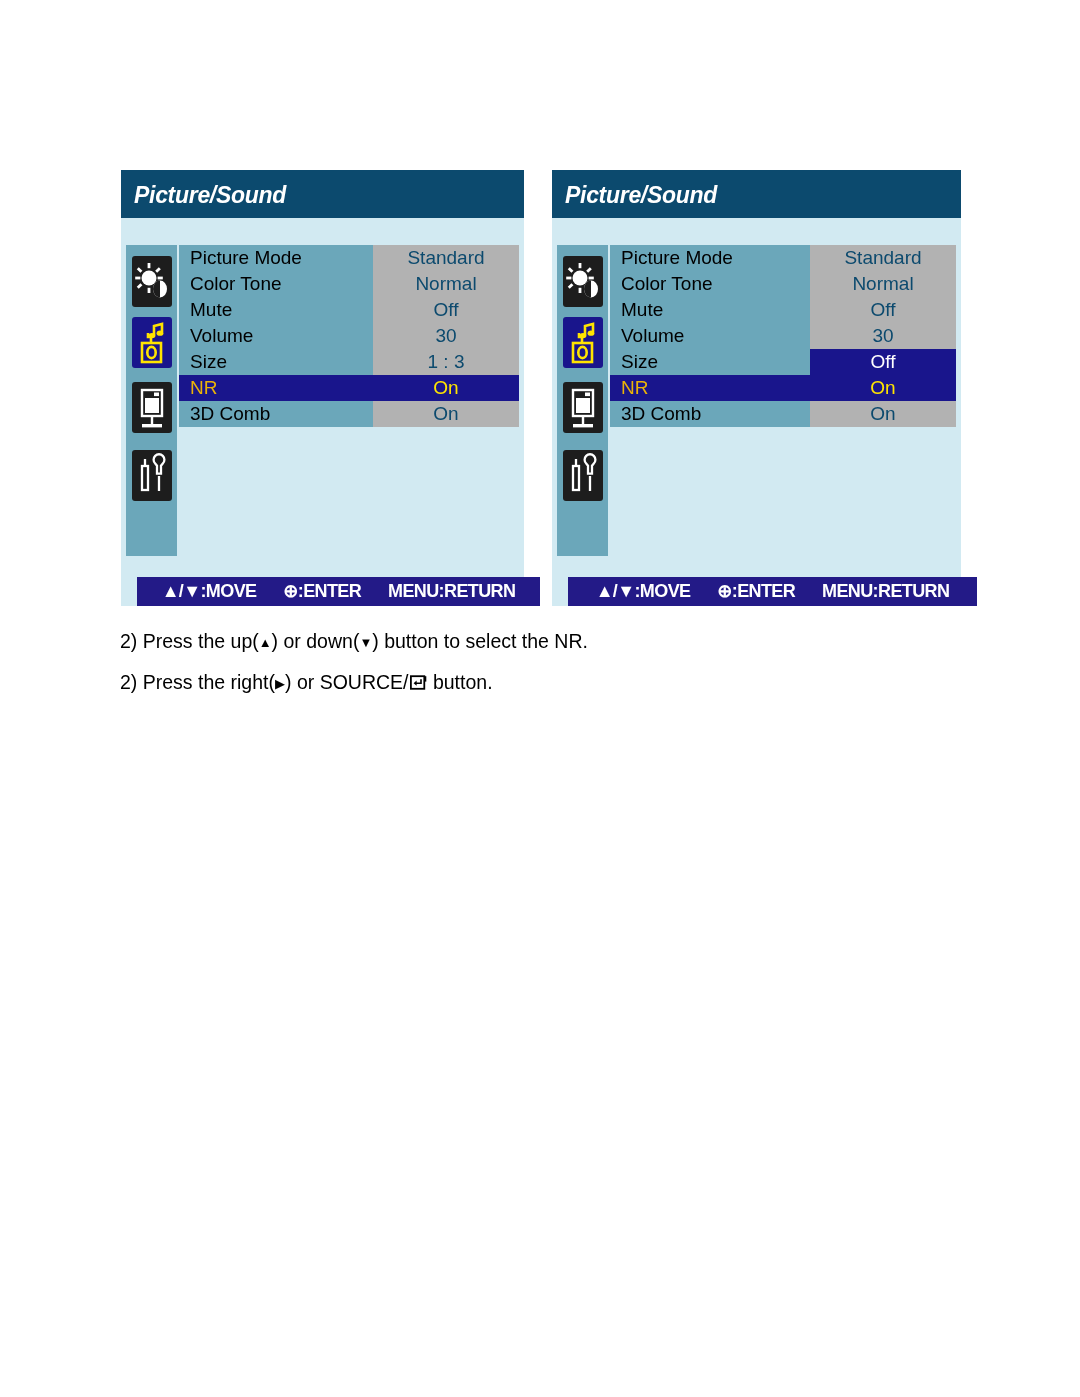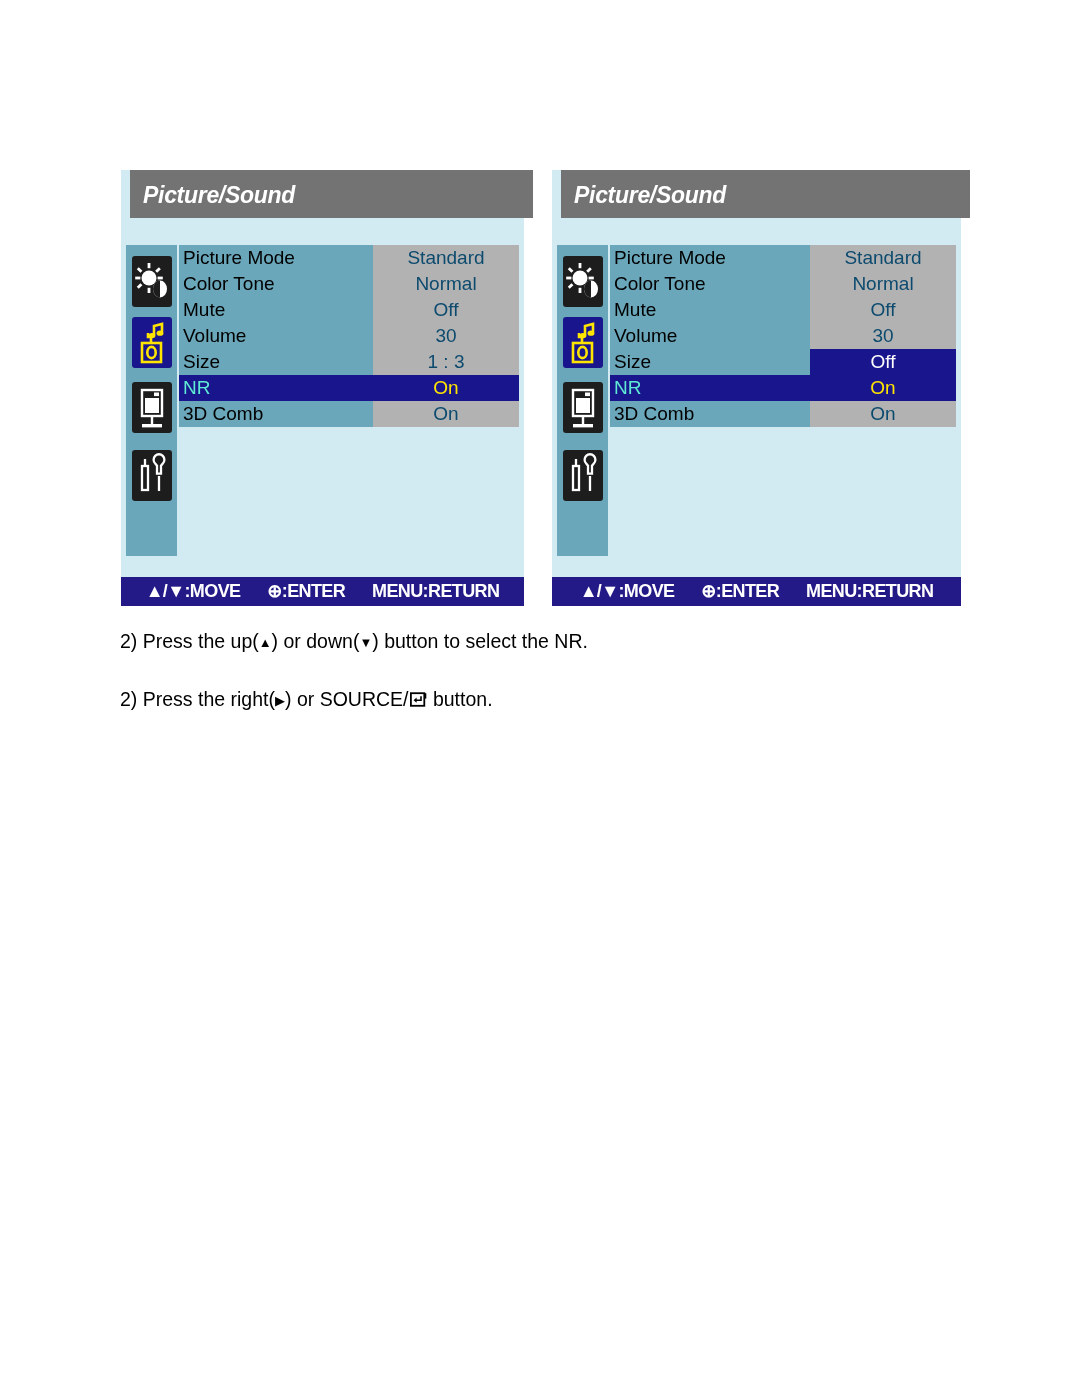--- a/index.html
+++ b/index.html
@@ -19,25 +19,25 @@
   .osd {
     position: absolute;
     background: #d2eaf2;
     box-sizing: border-box;
   }
   #osd-left  { left: 121px; top: 170px; width: 403px; height: 436px; }
   #osd-right { left: 552px; top: 170px; width: 409px; height: 436px; }
 
   .osd-titlebar {
     position: absolute;
-    left: 9px;
+    left: 0;
     top: 0;
     width: 100%;
     height: 48px;
-    background: #737373;
+    background: #0c4a6e;
   }
   .osd-title {
     position: absolute;
     left: 13px;
     top: 12px;
     color: #ffffff;
     font-size: 23px;
     font-weight: bold;
     font-style: italic;
     letter-spacing: -0.3px;
@@ -82,21 +82,21 @@
     height: 26px;
     width: 100%;
   }
   .row-label {
     position: absolute;
     left: 0;
     top: 0;
     height: 26px;
     background: #6ba7ba;
     box-sizing: border-box;
-    padding-left: 4px;
+    padding-left: 11px;
     color: #000000;
     font-size: 19px;
     line-height: 26px;
     white-space: nowrap;
   }
   .row-value {
     position: absolute;
     top: 0;
     height: 26px;
     background: #b2b2b2;
@@ -112,21 +112,21 @@
   #osd-left .row-value { left: 194px; width: 146px; }
   
   #osd-right .row-label { width: 200px; }
   #osd-right .row-value { left: 200px; width: 146px; }
 
   
   .menu-row.selected .row-label,
   .menu-row.selected .row-value {
     background: #19158c;
   }
-  .menu-row.selected .row-label { color: #5eead4; }
+  .menu-row.selected .row-label { color: #eab308; }
   .menu-row.selected .row-value { color: #ffe400; }
   
   #osd-left  .menu-row.selected .row-label { width: 340px; }
   #osd-left  .menu-row.selected .row-value { left: 194px; width: 146px; background: transparent; }
   #osd-right .menu-row.selected .row-label { width: 346px; }
   #osd-right .menu-row.selected .row-value { left: 200px; width: 146px; background: transparent; }
 
   
   .dropdown {
     position: absolute;
@@ -141,21 +141,21 @@
     text-align: center;
     font-size: 19px;
     white-space: nowrap;
   }
   .dd-option.unselected { color: #ffffff; }
   .dd-option.selected   { color: #ffe400; }
 
   
   .osd-footer {
     position: absolute;
-    left: 0;
+    left: 16px;
     bottom: 0;
     width: 100%;
     height: 29px;
     background: #231a87;
     color: #ffffff;
     font-size: 18px;
     font-weight: bold;
     line-height: 29px;
     text-align: center;
     letter-spacing: -0.6px;
@@ -171,21 +171,21 @@
     top: 629px;
     width: 720px;
   }
   .instr-line {
     color: #000000;
     font-size: 19.5px;
     line-height: 24px;
     white-space: nowrap;
   }
   .i1 { margin-top: 0px; }
-  .i2 { margin-top: 32px; }
+  .i2 { margin-top: 15px; }
   .i3 { margin-top: 33px; }
   .i4 { margin-top: 12px; }
   .arrow-gl { font-size: 13px; vertical-align: 1px; }
   .enterkey {
     display: inline-block;
     vertical-align: -2px;
     margin: 0 1px;
   }
 </style>
 </head>

